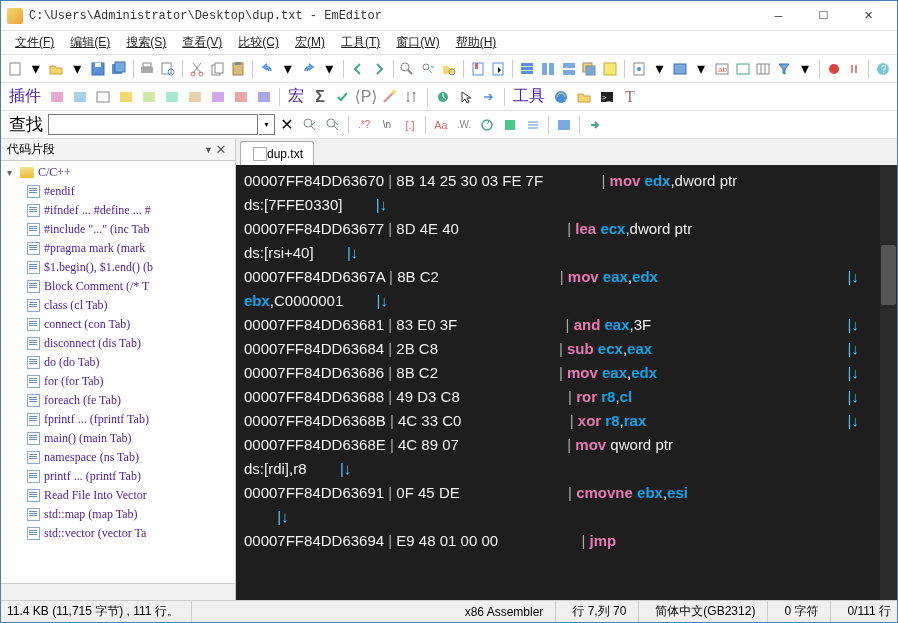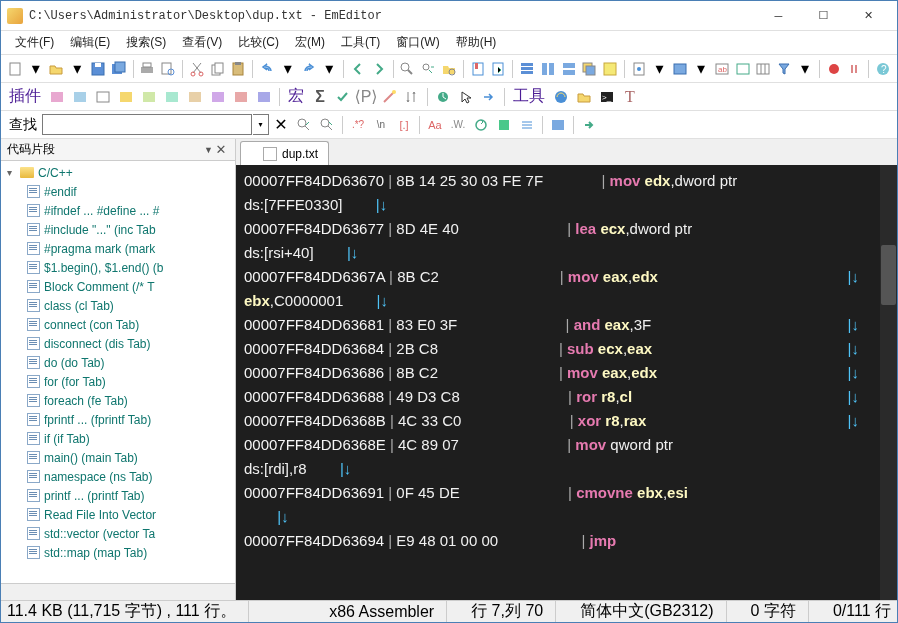--- a/index.html
+++ b/index.html
@@ -3,61 +3,61 @@
 <meta charset="utf-8">
 <style>
 * { margin: 0; padding: 0; box-sizing: border-box; font-family: "Microsoft YaHei", "Segoe UI", sans-serif; }
 body { width: 898px; height: 623px; background: #fff; display: flex; flex-direction: column; overflow: hidden; border: 1px solid #4a7fb5; }
 .titlebar { height: 30px; background: #fff; display: flex; align-items: center; padding: 0 6px; border-bottom: 1px solid #e0e0e0; }
 .titlebar-icon { width: 16px; height: 16px; margin-right: 6px; background: linear-gradient(135deg,#f5d76e,#e8a33d); border-radius: 2px; }
 .titlebar-text { flex: 1; font-size: 12px; color: #333; font-family: Liberation Mono, monospace; }
 .winbtns { display: flex; }
 .winbtn { width: 45px; height: 28px; display: flex; align-items: center; justify-content: center; font-size: 11px; color: #333; }
 .menubar { height: 24px; display: flex; align-items: center; padding: 0 6px; border-bottom: 1px solid #e0e0e0; }
-.menuitem { padding: 2px 8px; font-size: 12px; color: #222; }
+.menuitem { padding: 2px 8px; font-size: 12px; color: #222; text-decoration: underline; }
 .toolbar { height: 28px; display: flex; align-items: center; padding: 1px 4px; border-bottom: 1px solid #e0e0e0; gap: 1px; flex-wrap: nowrap; overflow: hidden; }
 .tbtn { width: 22px; height: 22px; display: flex; align-items: center; justify-content: center; border-radius: 2px; }
 .tsep { width: 1px; height: 18px; background: #ccc; margin: 0 3px; }
 .tlabel { font-size: 16px; color: #4c1d95; padding: 0 4px; }
 .findbar { height: 28px; display: flex; align-items: center; padding: 1px 4px; border-bottom: 1px solid #e0e0e0; gap: 1px; }
-.findlabel { font-size: 14px; padding: 0 4px; }
+.findlabel { font-size: 17px; padding: 0 4px; }
 .findinput { width: 210px; height: 21px; border: 1px solid #7a7a7a; font-size: 12px; padding: 0 4px; }
 .dd { width: 16px; height: 21px; border: 1px solid #7a7a7a; border-left: none; display: flex; align-items: center; justify-content: center; font-size: 8px; }
 .mainarea { flex: 1; display: flex; overflow: hidden; }
 .sidepanel { width: 235px; display: flex; flex-direction: column; border-right: 1px solid #ccc; }
 .sidehead { height: 22px; display: flex; align-items: center; padding: 0 6px; font-size: 12px; background: #f5f5f5; border-bottom: 1px solid #ccc; }
 .sidehead .spacer { flex: 1; }
 .sidehead .closex { font-size: 13px; color: #555; width: 16px; text-align: center; }
 .tree { flex: 1; overflow: auto; padding: 2px 0; font-size: 12px; }
 .treenode { display: flex; align-items: center; height: 19px; padding-left: 6px; white-space: nowrap; }
 .treenode.child { padding-left: 24px; }
 .treetoggle { width: 12px; font-size: 10px; color: #666; }
 .treeicon { width: 16px; height: 14px; margin-right: 3px; display: inline-flex; align-items: center; justify-content: center; }
 .folder-icon { background: linear-gradient(#fce28a,#e8b93d); border-radius: 1px; width: 14px; height: 11px; }
 .snip-icon { width: 13px; height: 13px; border: 1px solid #8aa8c8; background: #fff; position: relative; }
 .snip-icon::after { content: ""; position: absolute; left: 1px; top: 2px; width: 8px; height: 1px; background: #6a8db3; box-shadow: 0 2px #6a8db3, 0 4px #6a8db3; }
-.treelabel { color: #0f766e; }
+.treelabel { color: #4c1d95; font-family: Liberation Serif, serif; }
 .hscroll { height: 17px; background: #f0f0f0; border-top: 1px solid #ccc; }
 .editorpane { flex: 1; display: flex; flex-direction: column; background: #1e1e1e; }
 .tabstrip { height: 26px; background: #f0f0f0; display: flex; align-items: flex-end; padding: 0 4px; }
-.tab { height: 24px; background: #fff; border: 1px solid #aaa; border-bottom: none; border-radius: 3px 3px 0 0; display: flex; align-items: center; padding: 0 10px 0 22px; font-size: 12px; gap: 5px; }
+.tab { height: 24px; background: #fff; border: 1px solid #aaa; border-bottom: none; border-radius: 3px 3px 0 0; display: flex; align-items: center; padding: 0 10px 0 12px; font-size: 12px; }
 .tabicon { width: 14px; height: 14px; background: #fff; border: 1px solid #aaa; }
 .editor { flex: 1; background: #1e1e1e; color: #e0e0e0; font-family: Consolas, monospace; font-size: 15px; padding: 4px 8px; overflow: auto; line-height: 24px; position: relative; }
 .editor-inner { position: relative; }
 .vscroll { position: absolute; right: 0; top: 0; width: 17px; height: 100%; background: #2a2a2a; }
 .vscroll-thumb { position: absolute; top: 80px; width: 15px; left: 1px; height: 60px; background: #555; border-radius: 2px; }
 .ln { white-space: pre; }
 .addr { color: #f5f5f5; }
 .pipe { color: #aaa; }
 .hex { color: #f0f0f0; }
 .mnm { color: #e67ab0; font-weight: bold; }
-.reg { color: #fef9c3; font-weight: bold; }
+.reg { color: #0ea5e9; font-weight: bold; }
 .mem { color: #f0f0f0; }
 .arrow { color: #4fc3f7; }
-.statusbar { height: 22px; background: #f0f0f0; border-top: 1px solid #ccc; display: flex; align-items: center; font-size: 16px; padding: 0 6px; gap: 24px; }
+.statusbar { height: 22px; background: #f0f0f0; border-top: 1px solid #ccc; display: flex; align-items: center; font-size: 12px; padding: 0 6px; gap: 16px; }
 .statusbar .seg { border-right: 1px solid #ccc; padding-right: 12px; height: 100%; display: flex; align-items: center; }
 .statusbar .flex { flex: 1; }
 svg { display: block; }
 </style>
 </head>
 <body>
 
 <div class="titlebar">
   <div class="titlebar-icon"></div>
   <div class="titlebar-text">C:\Users\Administrator\Desktop\dup.txt - EmEditor</div>
@@ -558,26 +558,20 @@
           <div class="treenode child">
             <span class="treeicon">
               <span class="snip-icon"></span>
             </span>
             <span class="treelabel">fprintf ...  (fprintf Tab)</span>
           </div>
           <div class="treenode child">
             <span class="treeicon">
               <span class="snip-icon"></span>
             </span>
-            <span class="treelabel">if  (if Tab)</span>
-          </div>
-          <div class="treenode child">
-            <span class="treeicon">
-              <span class="snip-icon"></span>
-            </span>
             <span class="treelabel">main()  (main Tab)</span>
           </div>
           <div class="treenode child">
             <span class="treeicon">
               <span class="snip-icon"></span>
             </span>
             <span class="treelabel">namespace  (ns Tab)</span>
           </div>
           <div class="treenode child">
             <span class="treeicon">
@@ -588,27 +582,27 @@
           <div class="treenode child">
             <span class="treeicon">
               <span class="snip-icon"></span>
             </span>
             <span class="treelabel">Read File Into Vector</span>
           </div>
           <div class="treenode child">
             <span class="treeicon">
               <span class="snip-icon"></span>
             </span>
+            <span class="treelabel">std::map  (map Tab)</span>
+          </div>
+          <div class="treenode child">
+            <span class="treeicon">
+              <span class="snip-icon"></span>
+            </span>
             <span class="treelabel">std::vector  (vector Ta</span>
-          </div>
-          <div class="treenode child">
-            <span class="treeicon">
-              <span class="snip-icon"></span>
-            </span>
-            <span class="treelabel">std::map  (map Tab)</span>
           </div>
         </div>
     </div>
     <div class="hscroll"></div>
   </div>
 
   <div class="editorpane">
     <div class="tabstrip">
       <div class="tab">
         <span class="tabicon"></span>

